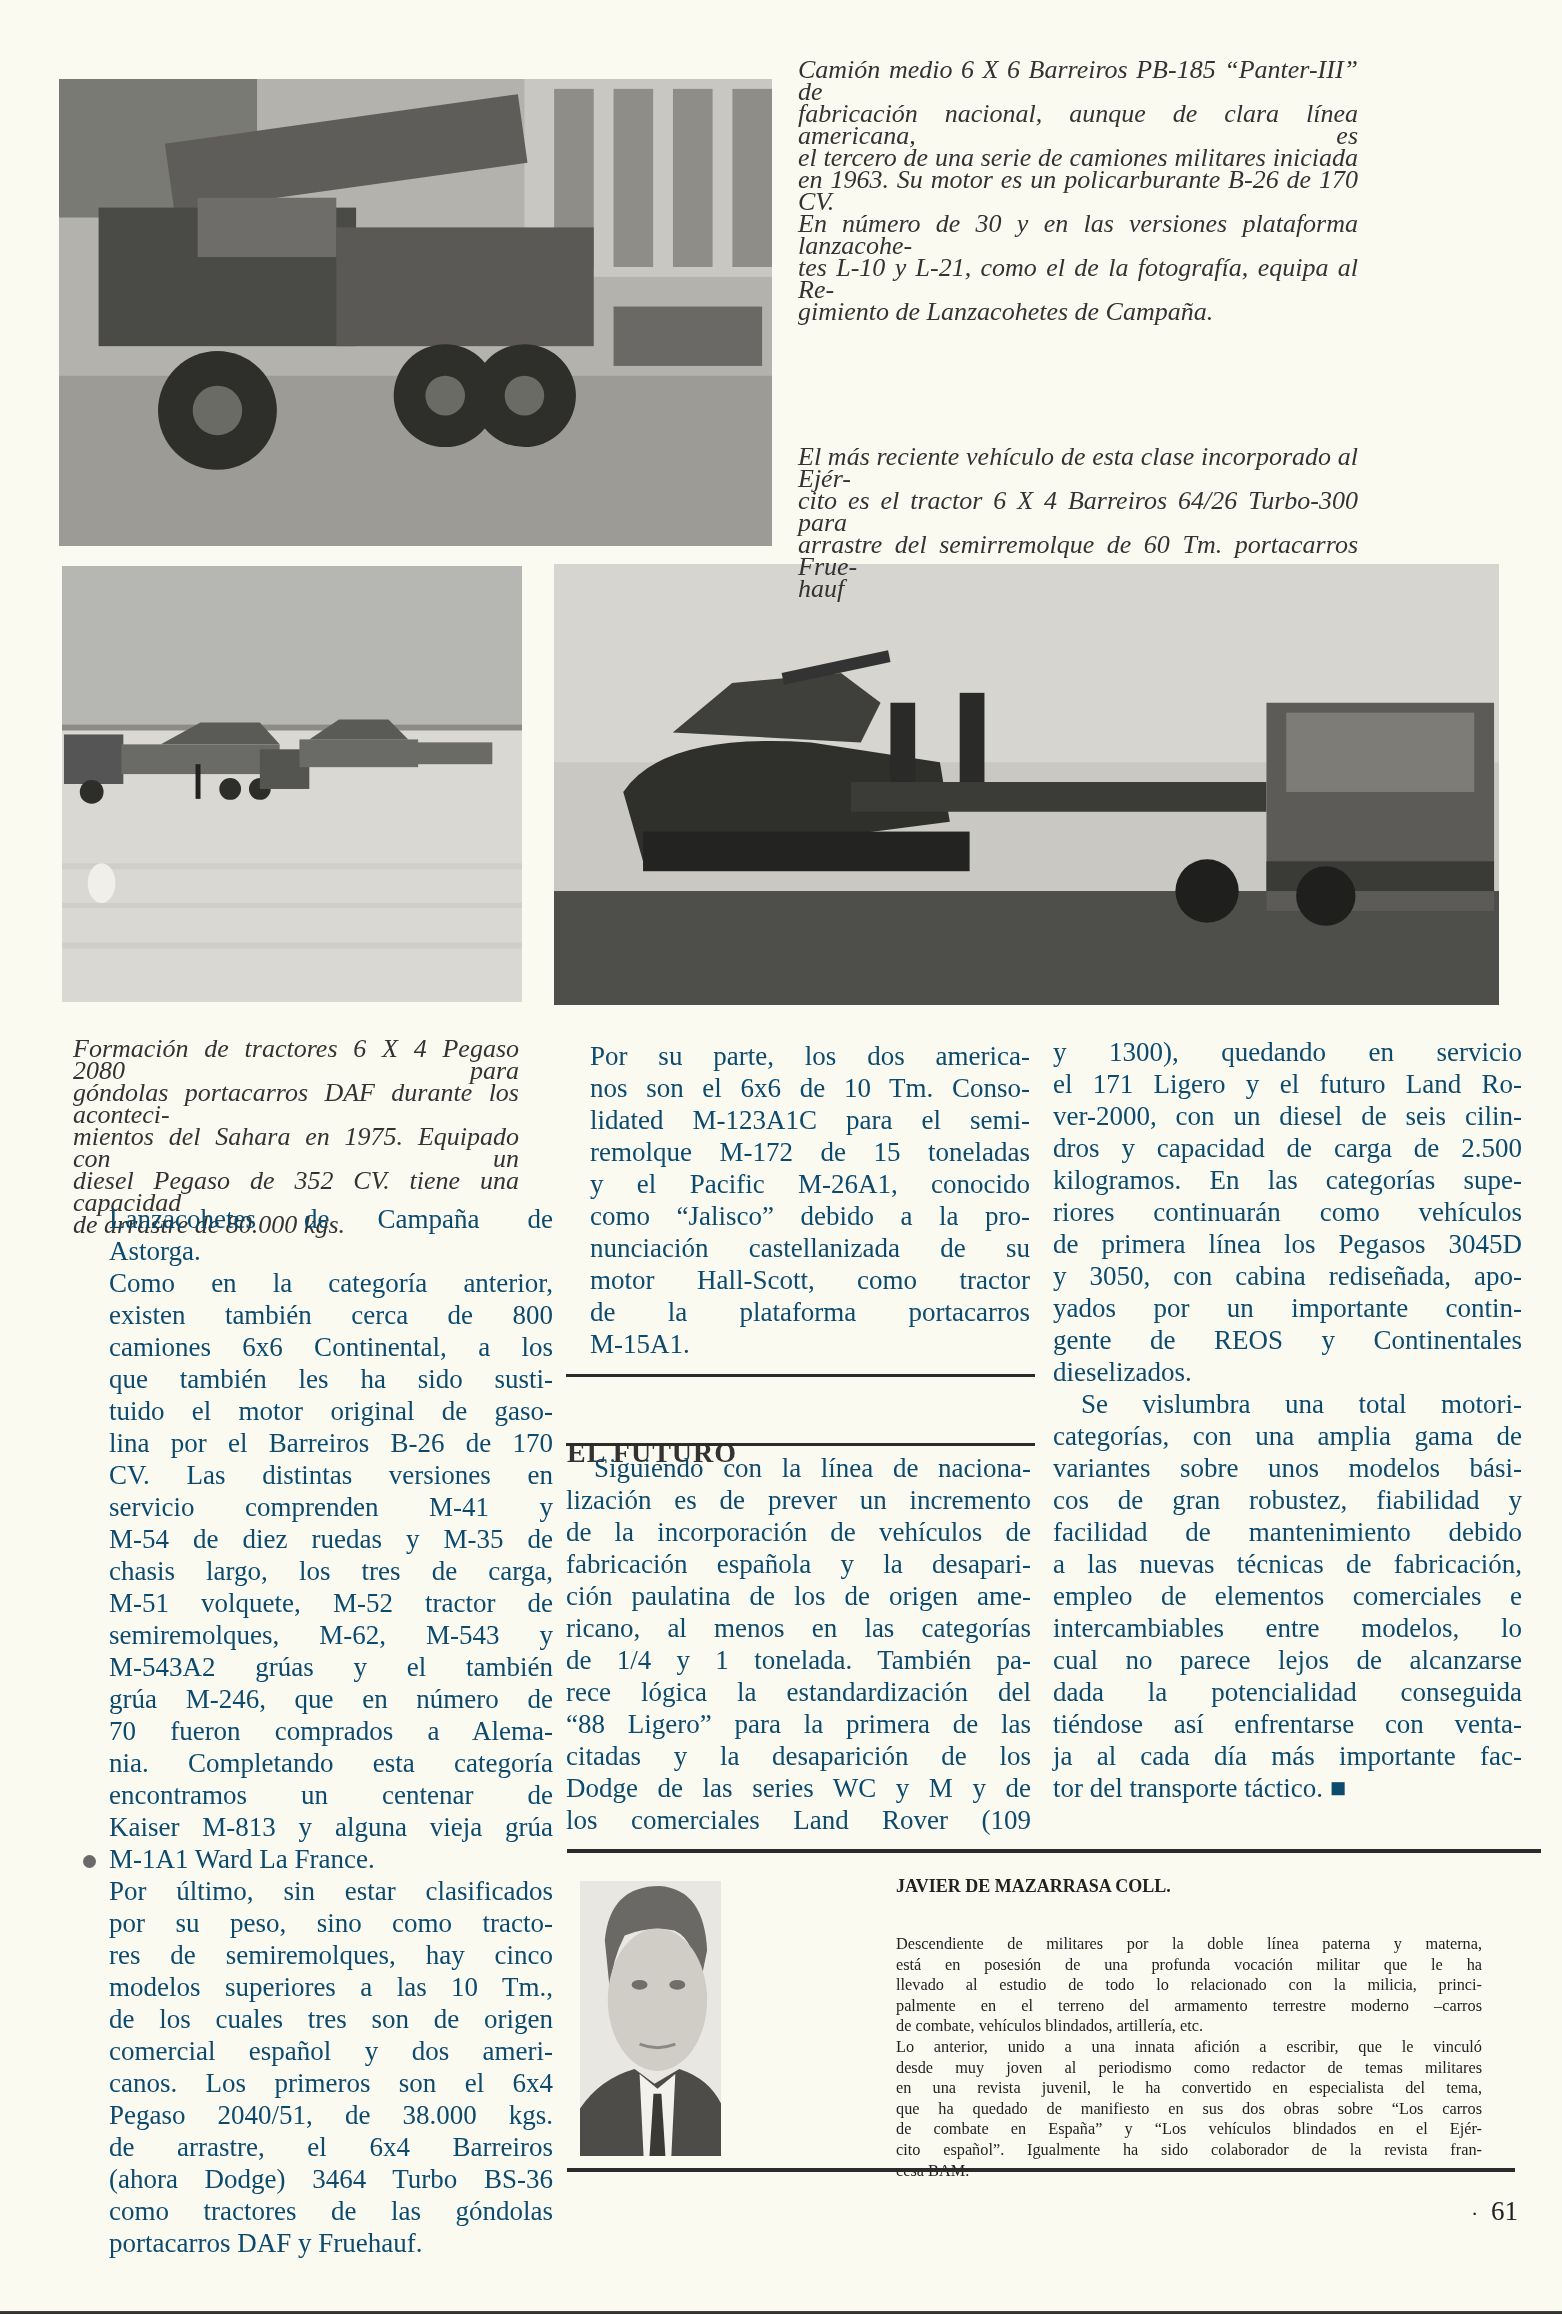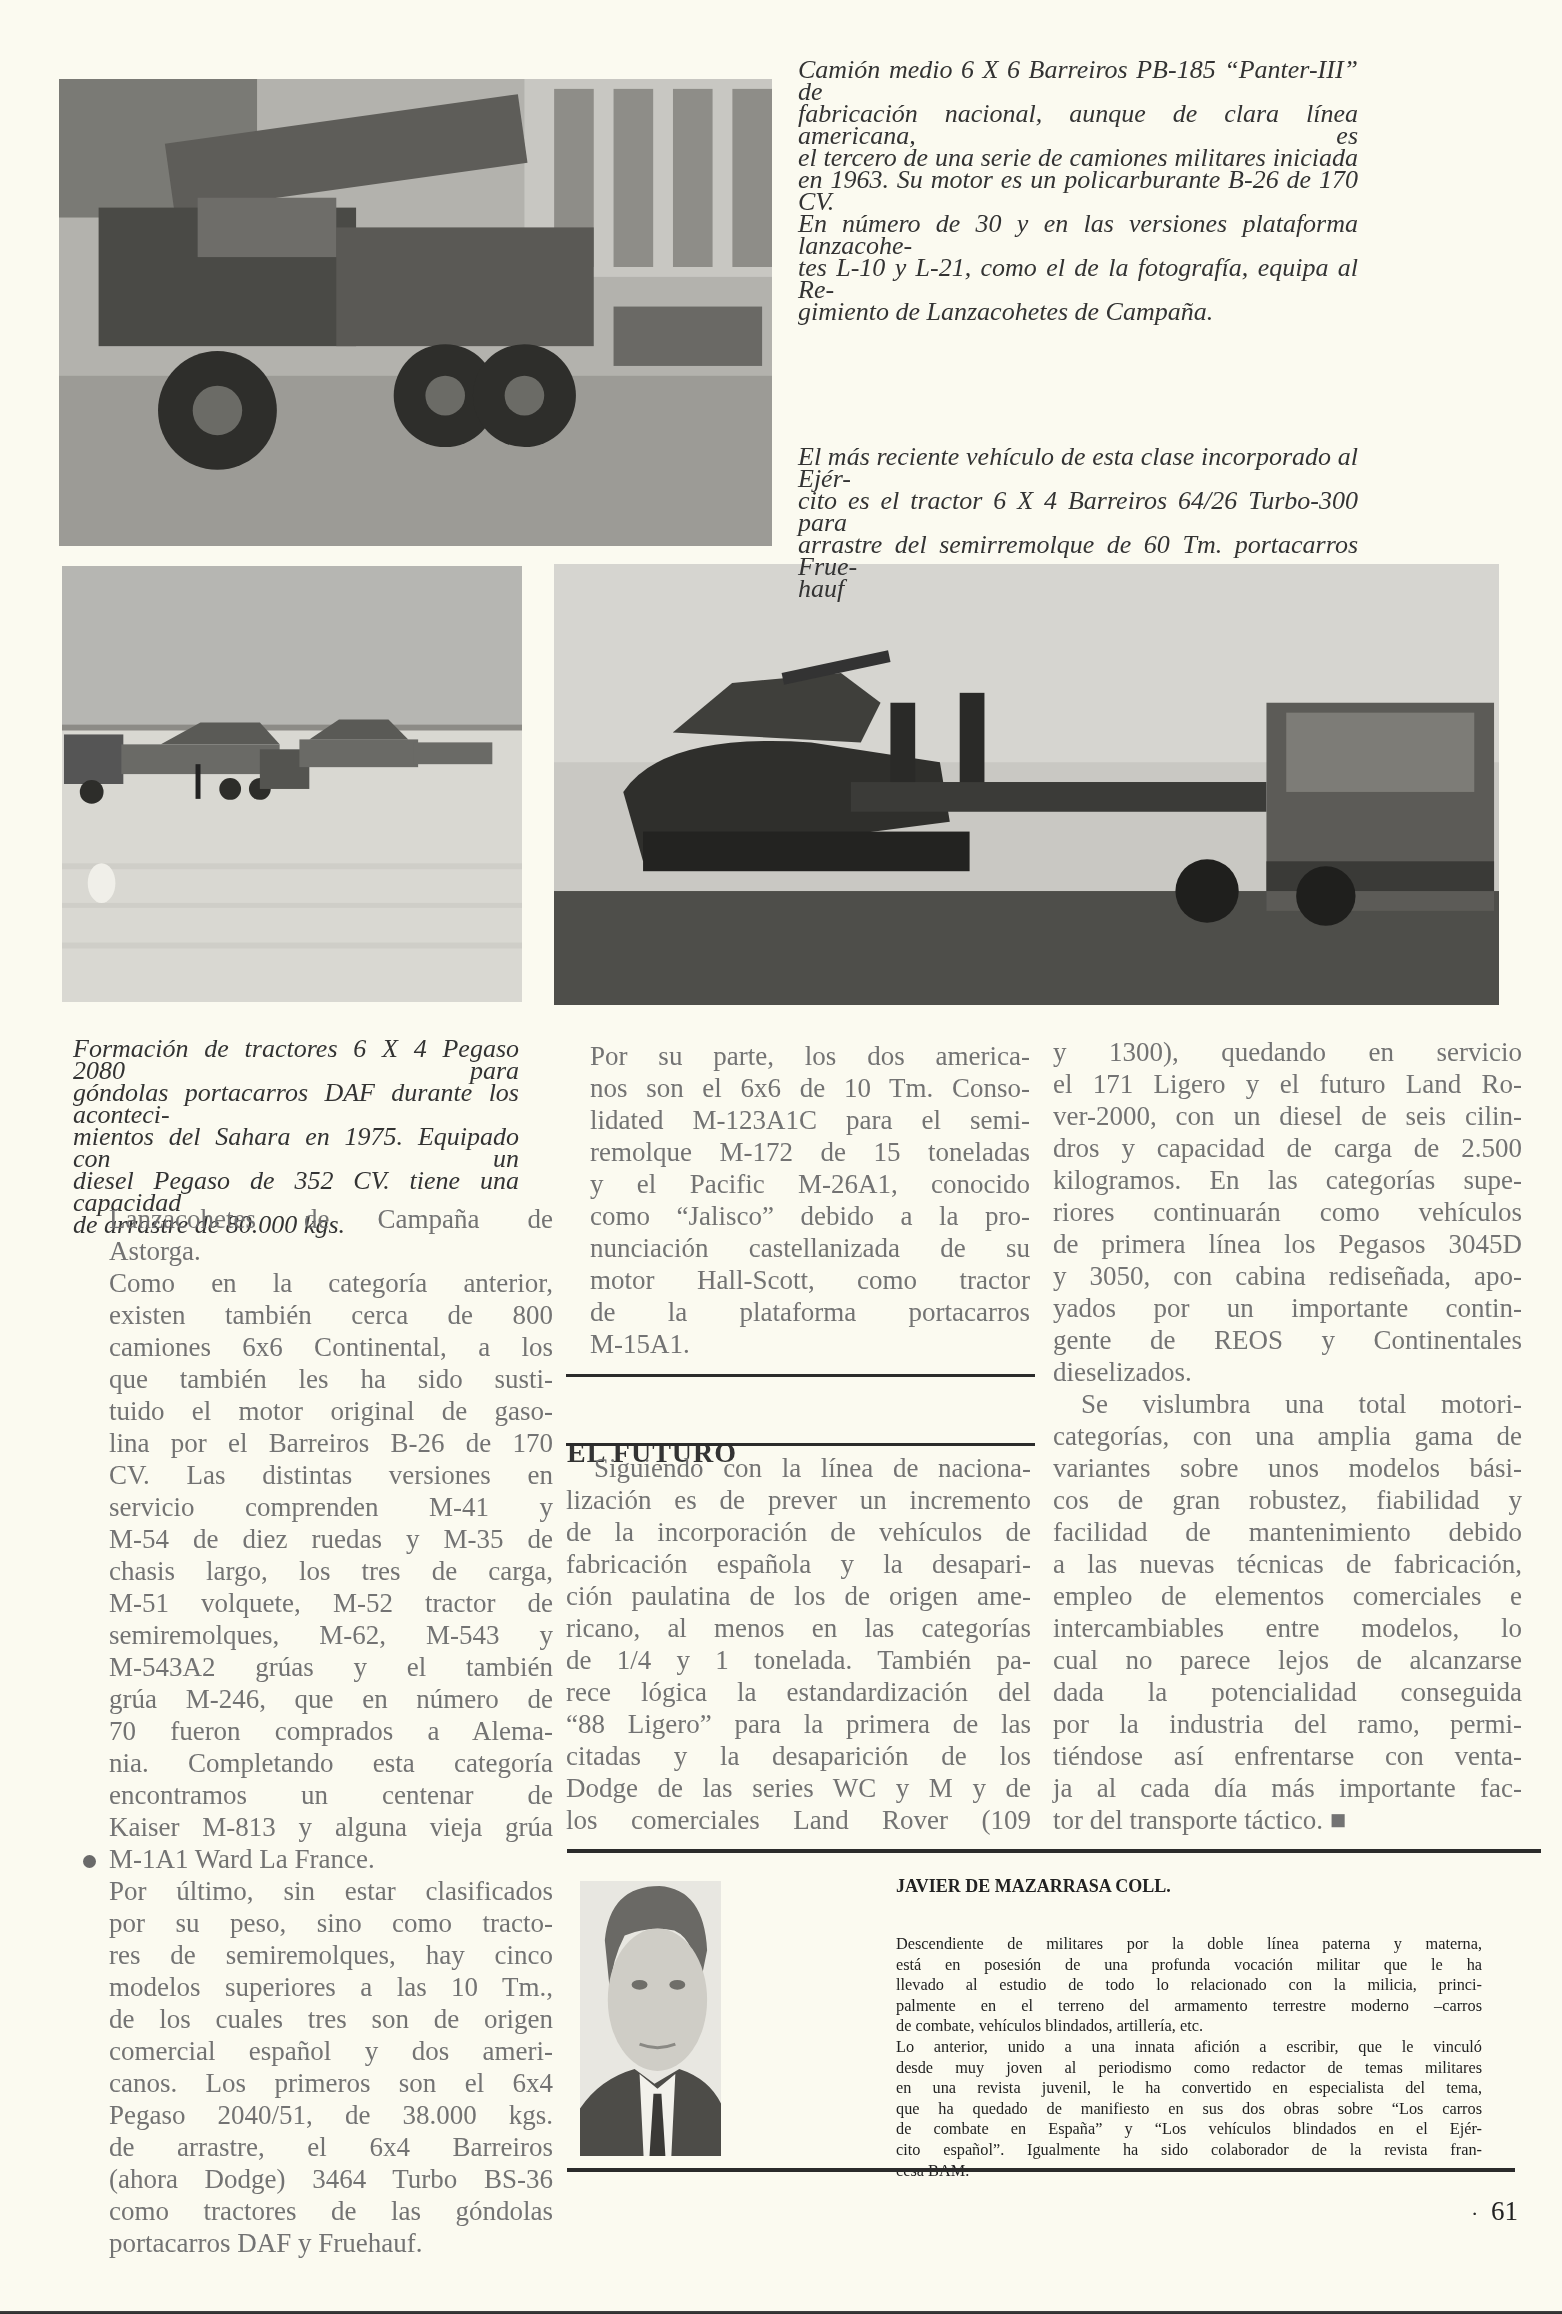--- a/index.html
+++ b/index.html
@@ -15,21 +15,21 @@
   .photo svg { width: 100%; height: 100%; display: block; }
   
   .caption {
     position: absolute; font-style: italic; font-size: 26px; line-height: 22px;
     text-align: justify; color: #333;
   }
   .caption span.line { display: block; text-align: justify; text-align-last: justify; }
   .caption span.line.last { text-align-last: left; }
   
   .col {
-    position: absolute; font-size: 27px; line-height: 32px; color: #737373;
+    position: absolute; font-size: 27px; line-height: 32px; color: #0c4a6e;
   }
   .col .ln { display: block; white-space: nowrap; text-align: justify; text-align-last: justify; }
   .col .ln.end { text-align-last: left; }
   .col .ln.indent { padding-left: 28px; }
   .bullet {
     position: absolute; width: 13px; height: 13px; border-radius: 50%;
     background: #6a6a6a;
   }
   .section-heading {
     position: absolute; font-size: 28px; font-weight: bold; letter-spacing: 1px; color: #333;
@@ -230,21 +230,20 @@
   <span class="ln indent">Se vislumbra una total motori-</span>
   <span class="ln">categorías, con una amplia gama de</span>
   <span class="ln">variantes sobre unos modelos bási-</span>
   <span class="ln">cos de gran robustez, fiabilidad y</span>
   <span class="ln">facilidad de mantenimiento debido</span>
   <span class="ln">a las nuevas técnicas de fabricación,</span>
   <span class="ln">empleo de elementos comerciales e</span>
   <span class="ln">intercambiables entre modelos, lo</span>
   <span class="ln">cual no parece lejos de alcanzarse</span>
   <span class="ln">dada la potencialidad conseguida</span>
-  <span class="ln">por la industria del ramo, permi-</span>
   <span class="ln">tiéndose así enfrentarse con venta-</span>
   <span class="ln">ja al cada día más importante fac-</span>
   <span class="ln end">tor del transporte táctico. ■</span>
 </div>
 
 <div class="rule" style="left:567px;top:1849px;width:974px;height:4px;"></div>
 
 <div class="photo" style="left:580px;top:1881px;width:141px;height:275px;background:#e6e5df;" title="Portrait of Javier de Mazarrasa Coll">
   <svg viewBox="0 0 142 278" preserveAspectRatio="none">
     <rect width="142" height="278" fill="#e8e7e1"></rect>

